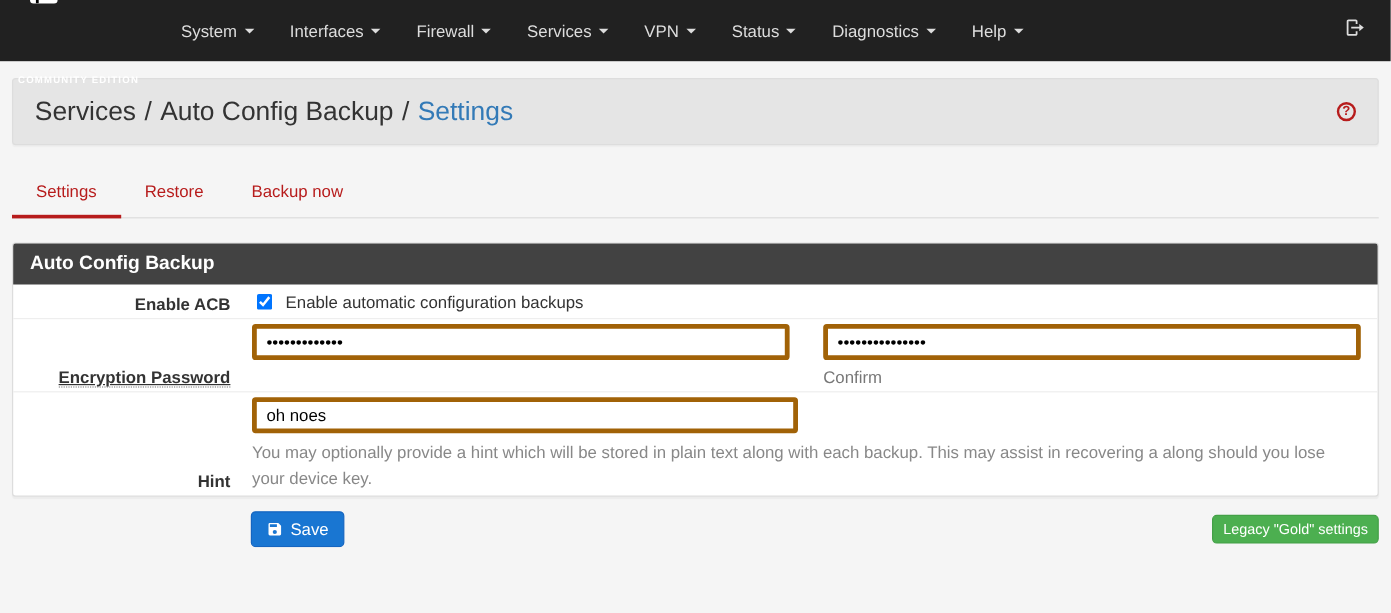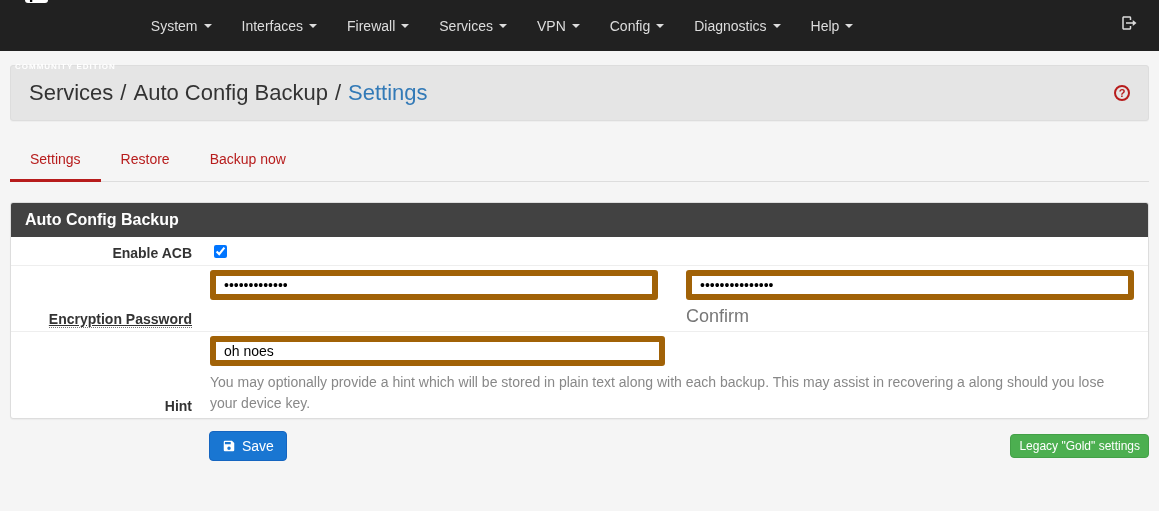--- a/index.html
+++ b/index.html
@@ -158,34 +158,34 @@
   }
   .col-label .underlined { border-bottom: 1px dotted #777; cursor: help; text-decoration: underline; }
   .col-input { flex: 1; }
   .two-cols { display: flex; gap: 28px; }
   .two-cols > div { flex: 1; }
   input[type="text"], input[type="password"] {
     width: 100%;
     max-width: 455px;
     padding: 5px 8px;
     font-size: 14px;
-    border: 6px solid #a16207;
+    border: 4px solid #a16207;
     border-radius: 3px;
     height: 30px;
     font-family: inherit;
   }
   .two-cols input[type="password"] { max-width: 100%; }
   .checkbox-line { display: flex; align-items: center; gap: 8px; }
   .help-text {
     color: #888;
     font-size: 14px;
     margin-top: 6px;
     line-height: 1.5;
   }
-  .confirm-label { color: #777; margin-top: 6px; font-size:18px; }
+  .confirm-label { color: #777; margin-top: 6px; font-size:14px; }
   
   .button-row {
     display: flex;
     align-items: center;
     margin: 12px 10px 0 10px;
     padding-left: 199px;
   }
   .btn {
     display: inline-flex;
     align-items: center;
@@ -227,21 +227,21 @@
       </div>
     <div class="nav-item">
         <span>Services</span>
         <span class="caret"></span>
       </div>
     <div class="nav-item">
         <span>VPN</span>
         <span class="caret"></span>
       </div>
     <div class="nav-item">
-        <span>Config</span>
+        <span>Status</span>
         <span class="caret"></span>
       </div>
     <div class="nav-item">
         <span>Diagnostics</span>
         <span class="caret"></span>
       </div>
     <div class="nav-item">
         <span>Help</span>
         <span class="caret"></span>
       </div>
@@ -272,20 +272,21 @@
 
 <div class="panel">
   <div class="panel-heading">Auto Config Backup</div>
   <div class="panel-body">
 
     <div class="form-row">
       <div class="col-label">Enable ACB</div>
       <div class="col-input">
         <label class="checkbox-line">
           <input type="checkbox" checked="" style="">
+          <span>Enable automatic configuration backups</span>
         </label>
       </div>
     </div>
 
     <div class="form-row">
       <div class="col-label"><span class="underlined">Encryption Password</span></div>
       <div class="col-input">
         <div class="two-cols">
           <div>
             <input type="password" value="•••••••••••••" style="">

